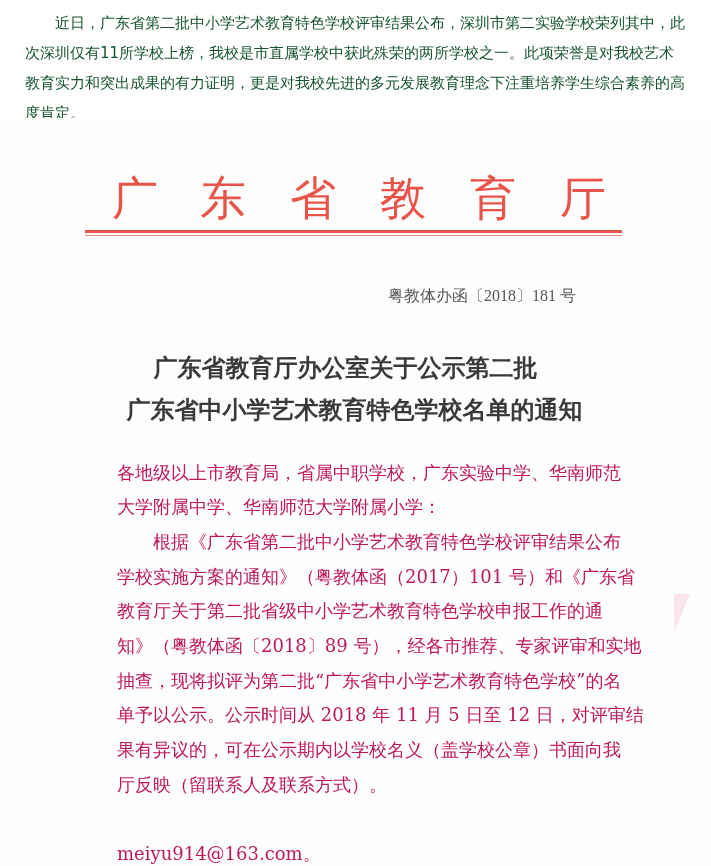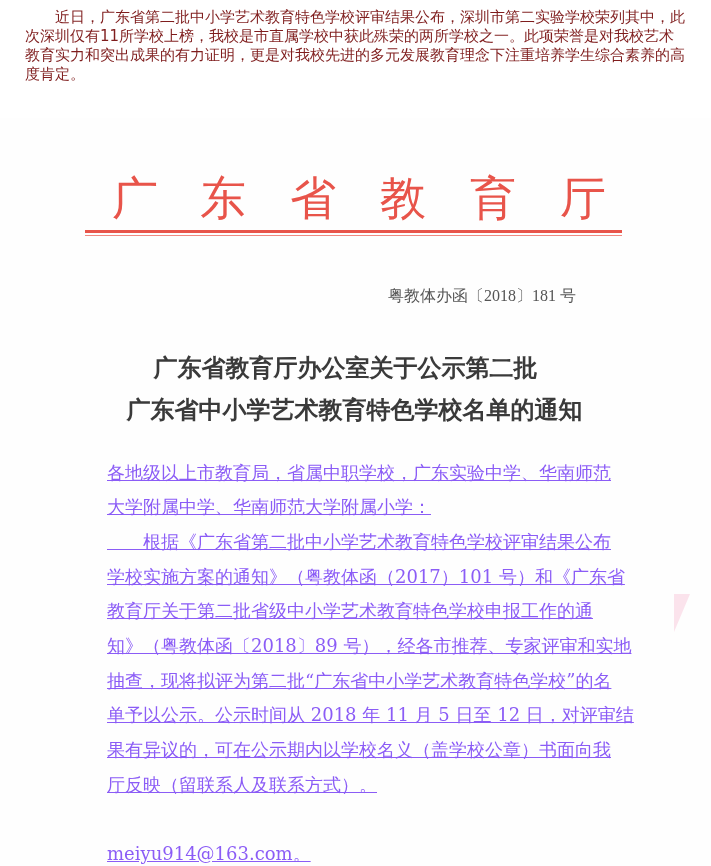--- a/index.html
+++ b/index.html
@@ -14,22 +14,22 @@
       overflow: hidden;
       font-family: "DejaVu Sans", sans-serif;
     }
     .intro {
       position: absolute;
       left: 25px;
       top: 8px;
       width: 660px;
       font-family: "DejaVu Sans", sans-serif;
       font-size: 15px;
-      line-height: 19px;
-      color: #7f1d1d;
+      line-height: 30px;
+      color: #14532d;
       text-indent: 2em;
       letter-spacing: 0px;
       margin: 0;
     }
     .doc {
       position: absolute;
       left: 0;
       top: 118px;
       width: 711px;
       height: 748px;
@@ -84,26 +84,25 @@
       font-family: "DejaVu Serif", serif;
       font-weight: bold;
       font-size: 24px;
       color: #3a3a3a;
       white-space: nowrap;
     }
     .title.l1 { top: 234px; left: -10px; }
     .title.l2 { top: 276px; left: -1px; }
     .line {
       position: absolute;
-      left: 107px;
+      left: 117px;
       white-space: nowrap;
       font-family: "DejaVu Serif", serif;
       font-size: 18px;
-      color: #8b5cf6;
-      text-decoration: underline;
+      color: #be185d;
     }
     .pink-mark {
       position: absolute;
       left: 674px;
       top: 476px;
       width: 0;
       height: 0;
       border-left: 16px solid #fbe3ec;
       border-top: 0 solid transparent;
       border-bottom: 38px solid transparent;

